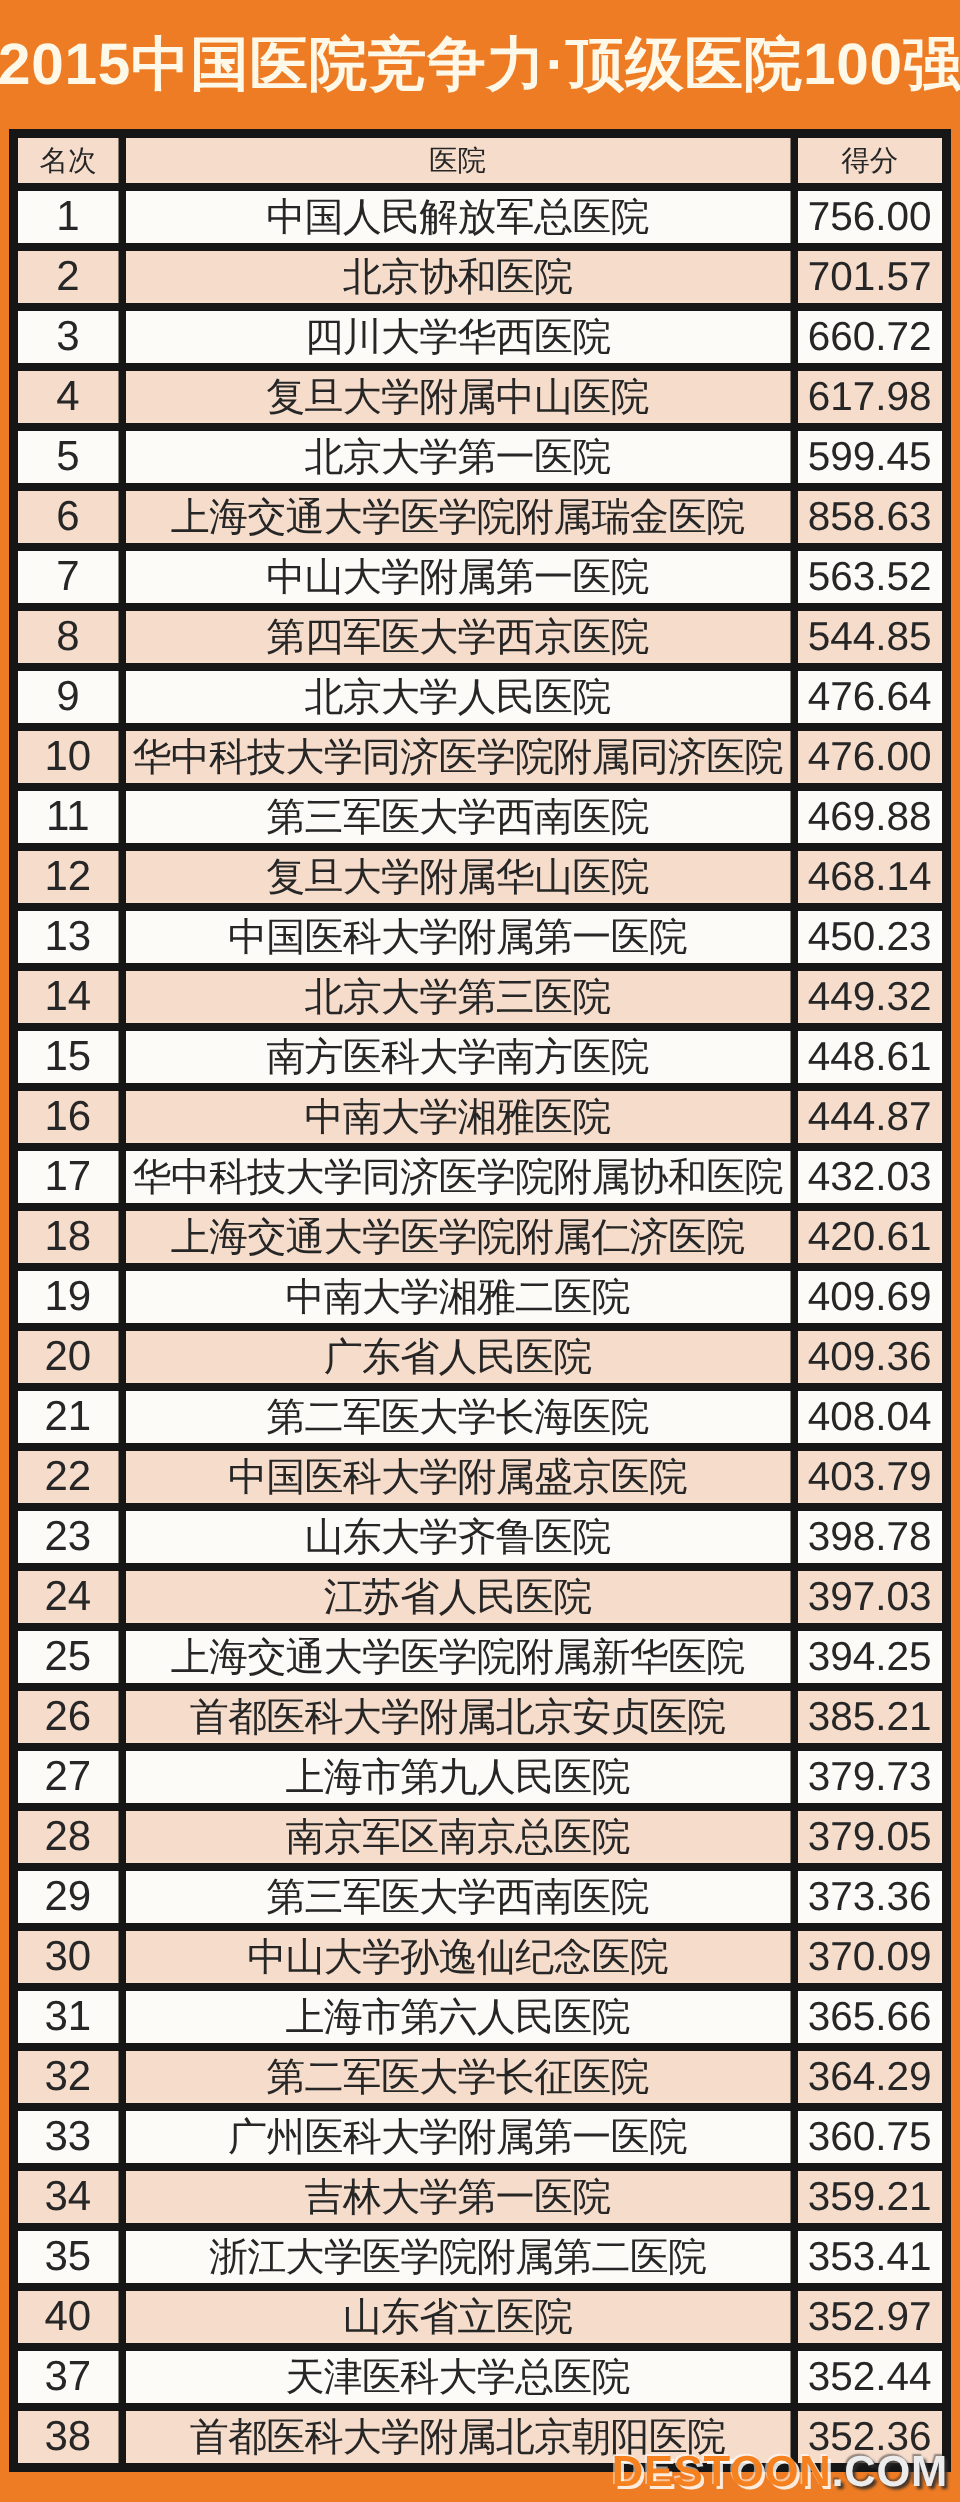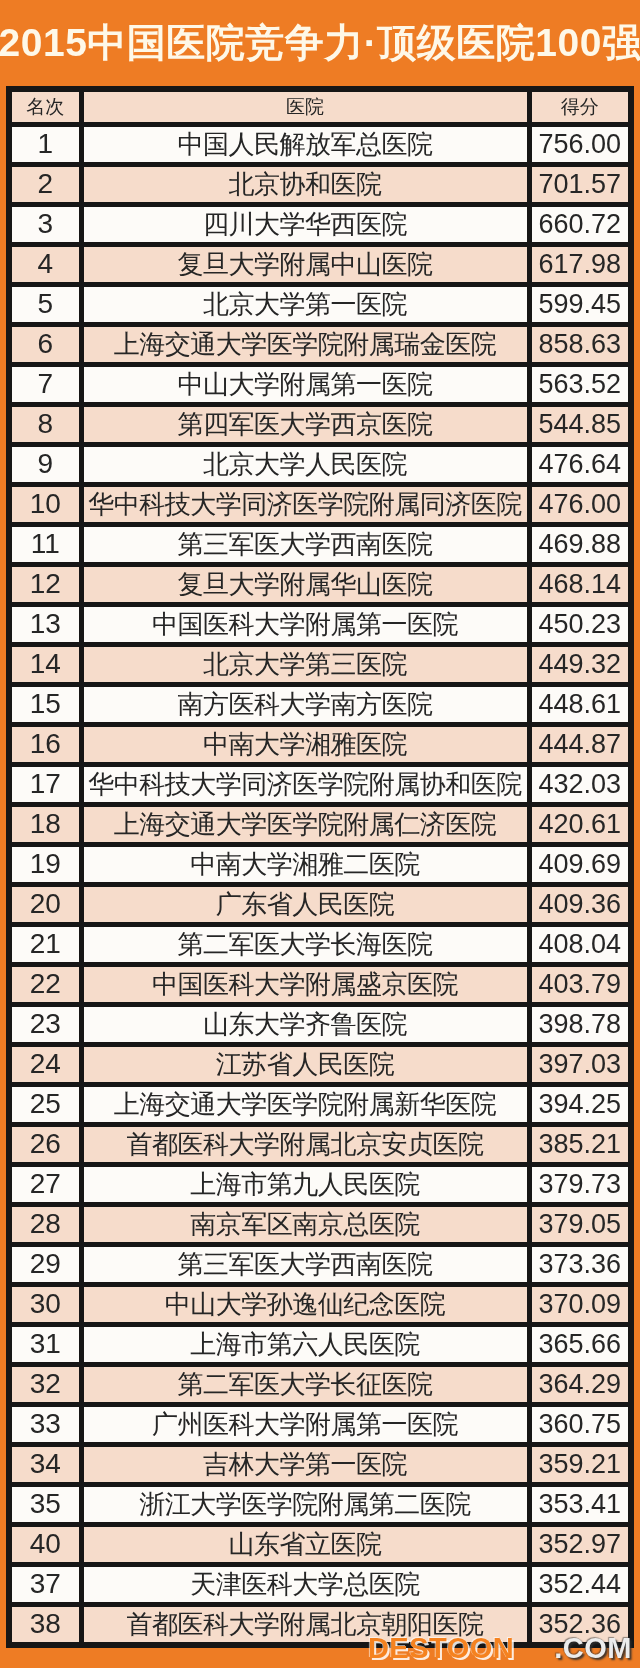--- a/index.html
+++ b/index.html
@@ -77,21 +77,20 @@
     white-space: nowrap;
     pointer-events: none;
   }
   .wm-brand {
     color: var(--wm-orange);
     text-shadow: 2px 2px 0 rgba(255,255,255,0.85), -1px -1px 0 rgba(255,255,255,0.55);
   }
   .wm-suffix {
     color: var(--wm-gray);
     text-shadow: 2px 2px 2px rgba(45,45,45,0.9), -1px -1px 1px rgba(45,45,45,0.5);
-    padding-left: 40px;
   }
 </style>
 </head>
 <body>
 
 <div class="page">
 
   <header class="banner">
     <h1>2015中国医院竞争力·顶级医院100强</h1>
   </header>

